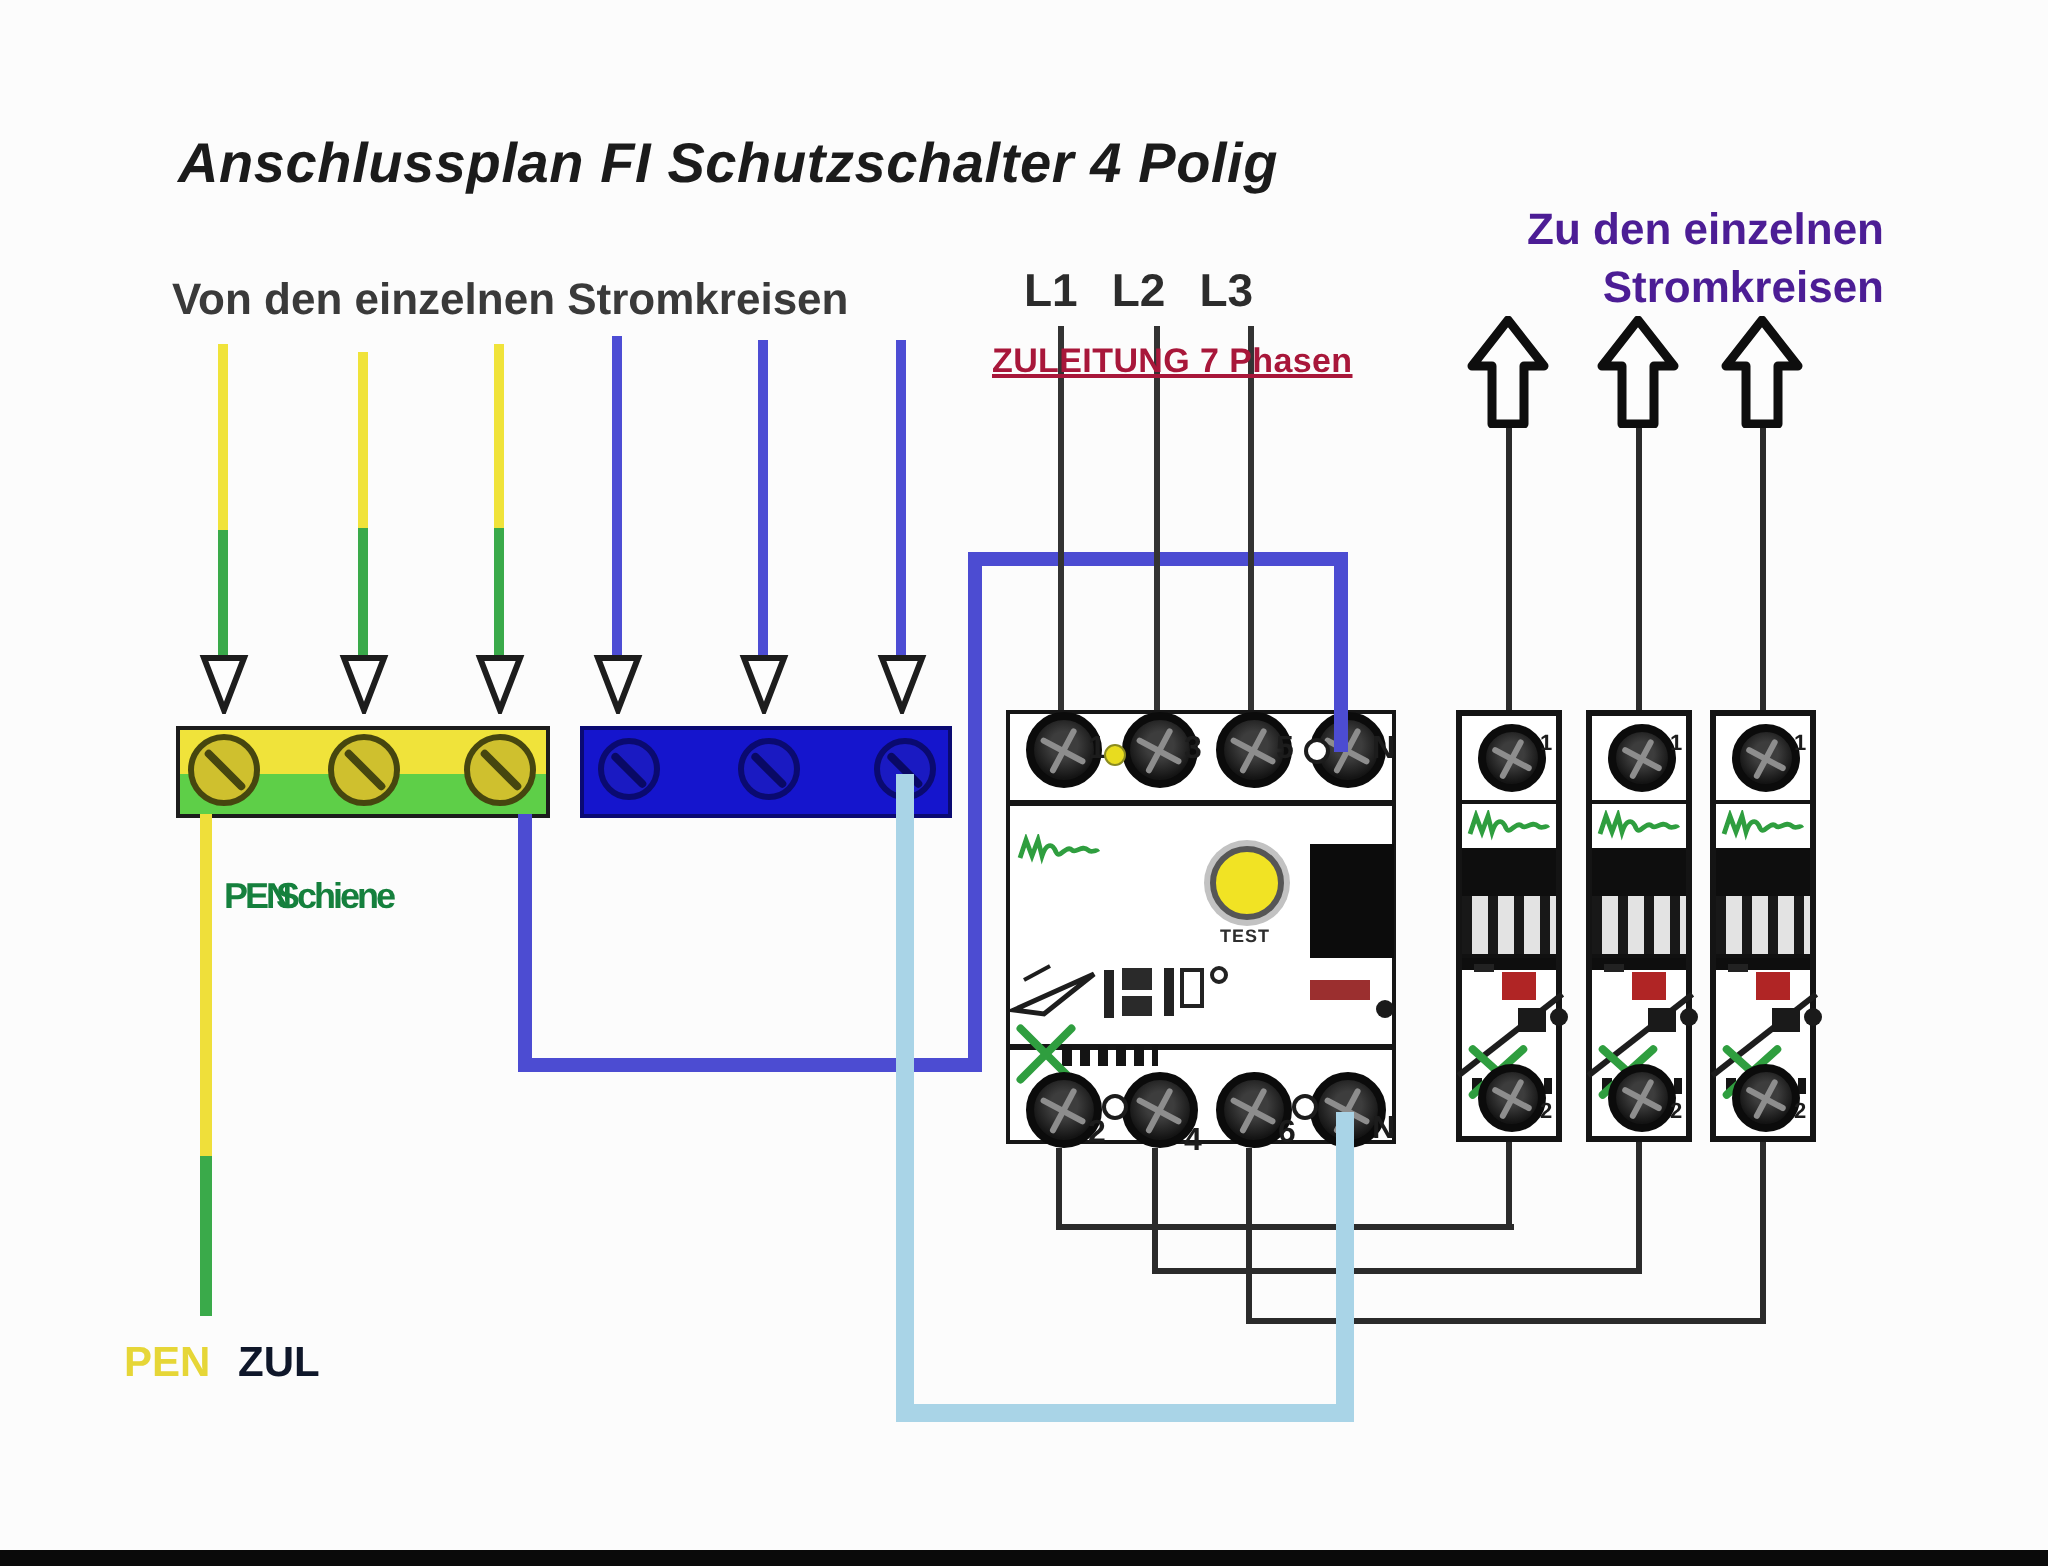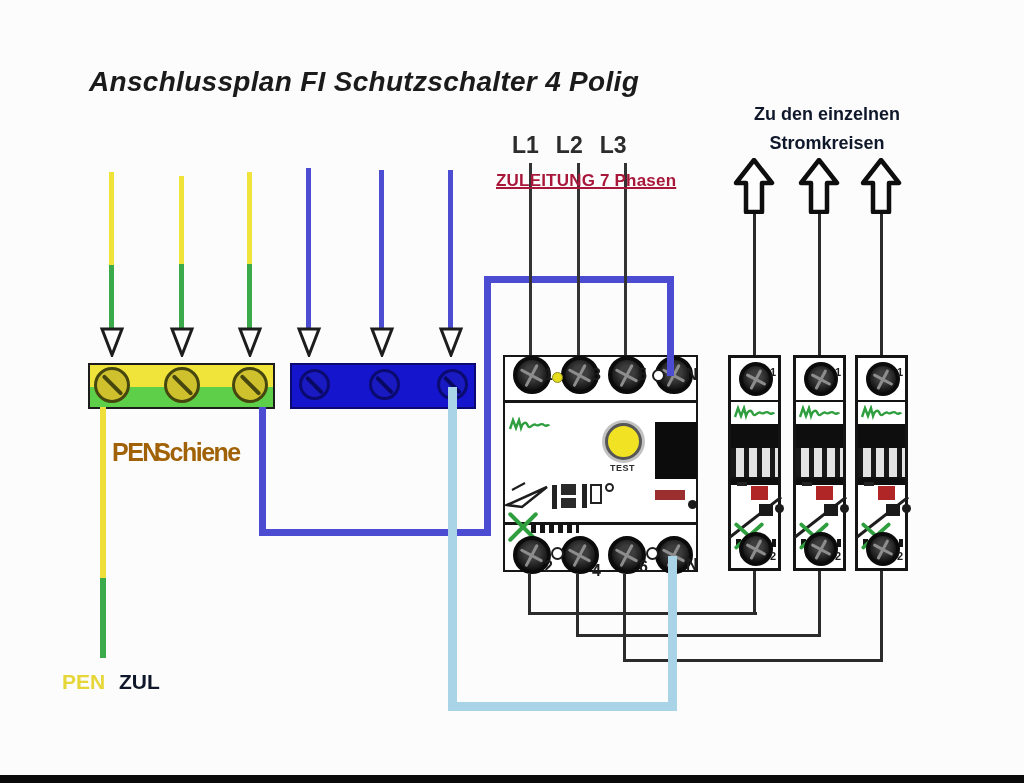--- a/index.html
+++ b/index.html
@@ -28,28 +28,29 @@
   .bk-band{position:absolute;left:0;width:100%;background:#0e0e0e;}
   .bk-toggle{position:absolute;left:0;width:100%;height:31px;background:repeating-linear-gradient(90deg,#181818 0 5px,#e3e3e3 5px 13px);border-bottom:2px solid #111;box-sizing:border-box;}
 </style>
 </head>
 <body>
 
 <div id="canvas">
 
   <div class="txt" style="left:89px;top:66px;font-size:28px;font-weight:bold;font-style:italic;color:#1b1b1b;letter-spacing:.3px;">Anschlussplan FI Schutzschalter 4 Polig</div>
 
+  <div class="txt" style="left:86px;top:137px;font-size:22px;font-weight:bold;color:#3a3a3a;">Von den einzelnen Stromkreisen</div>
 
   <div class="abs" style="left:512px;top:132px;display:flex;gap:17px;font-size:23px;font-weight:bold;color:#2c2c2c;">
     <span>L1</span>
     <span>L2</span>
     <span>L3</span>
   </div>
 
-  <div class="abs" style="left:712px;top:100px;width:230px;text-align:center;font-size:18px;font-weight:bold;color:#0f172a;line-height:29px;">
+  <div class="abs" style="left:712px;top:100px;width:230px;text-align:right;font-size:22px;font-weight:bold;color:#4c1d95;line-height:29px;">
     <div>Zu den einzelnen</div>
     <div>Stromkreisen</div>
   </div>
 
   <div class="w" style="left:109px;top:172px;width:5px;height:93px;background:#f0e33a;"></div>
   <div class="w" style="left:109px;top:265px;width:5px;height:64px;background:#3aaa4a;"></div>
   <div class="w" style="left:179px;top:176px;width:5px;height:88px;background:#f0e33a;"></div>
   <div class="w" style="left:179px;top:264px;width:5px;height:65px;background:#3aaa4a;"></div>
   <div class="w" style="left:247px;top:172px;width:5px;height:92px;background:#f0e33a;"></div>
   <div class="w" style="left:247px;top:264px;width:5px;height:65px;background:#3aaa4a;"></div>
@@ -74,21 +75,21 @@
       <path d="M3,2 L23,2 L13,28 Z" fill="#fdfdfd" stroke="#1d1d1d" stroke-width="3"></path>
     </svg>
   <svg class="abs" style="left:438px;top:327px;" width="26" height="30" viewBox="0 0 26 30">
       <path d="M3,2 L23,2 L13,28 Z" fill="#fdfdfd" stroke="#1d1d1d" stroke-width="3"></path>
     </svg>
 
   <div class="abs" style="left:88px;top:363px;width:187px;height:46px;box-sizing:border-box;border:2.5px solid #1c1c1c;background:linear-gradient(#f0e33a 0 52%,#5ecf48 52% 100%);"></div>
   <div class="screw screw-pe" style="left:94px;top:367px;width:36px;height:36px;"></div>
   <div class="screw screw-pe" style="left:164px;top:367px;width:36px;height:36px;"></div>
   <div class="screw screw-pe" style="left:232px;top:367px;width:36px;height:36px;"></div>
-  <div class="txt" style="left:112px;top:438px;font-size:25px;font-weight:bold;color:#a16207;letter-spacing:-1.5px;word-spacing:-10px;">PEN Schiene</div>
+  <div class="txt" style="left:112px;top:438px;font-size:18px;font-weight:bold;color:#15803d;letter-spacing:-1.5px;word-spacing:-10px;">PEN Schiene</div>
 
   <div class="abs" style="left:290px;top:363px;width:186px;height:46px;box-sizing:border-box;border:2.5px solid #0a0a72;background:#1515cd;"></div>
   <div class="screw screw-n" style="left:299px;top:369px;width:31px;height:31px;"></div>
   <div class="screw screw-n" style="left:369px;top:369px;width:31px;height:31px;"></div>
   <div class="screw screw-n" style="left:437px;top:369px;width:31px;height:31px;"></div>
 
   <div class="w" style="left:100px;top:407px;width:6px;height:171px;background:#efdf3a;"></div>
   <div class="w" style="left:100px;top:578px;width:6px;height:80px;background:#3aaa4a;"></div>
   <div class="txt" style="left:62px;top:670px;font-size:21px;font-weight:bold;">
     <span style="color:#e6d637;">PEN</span>

